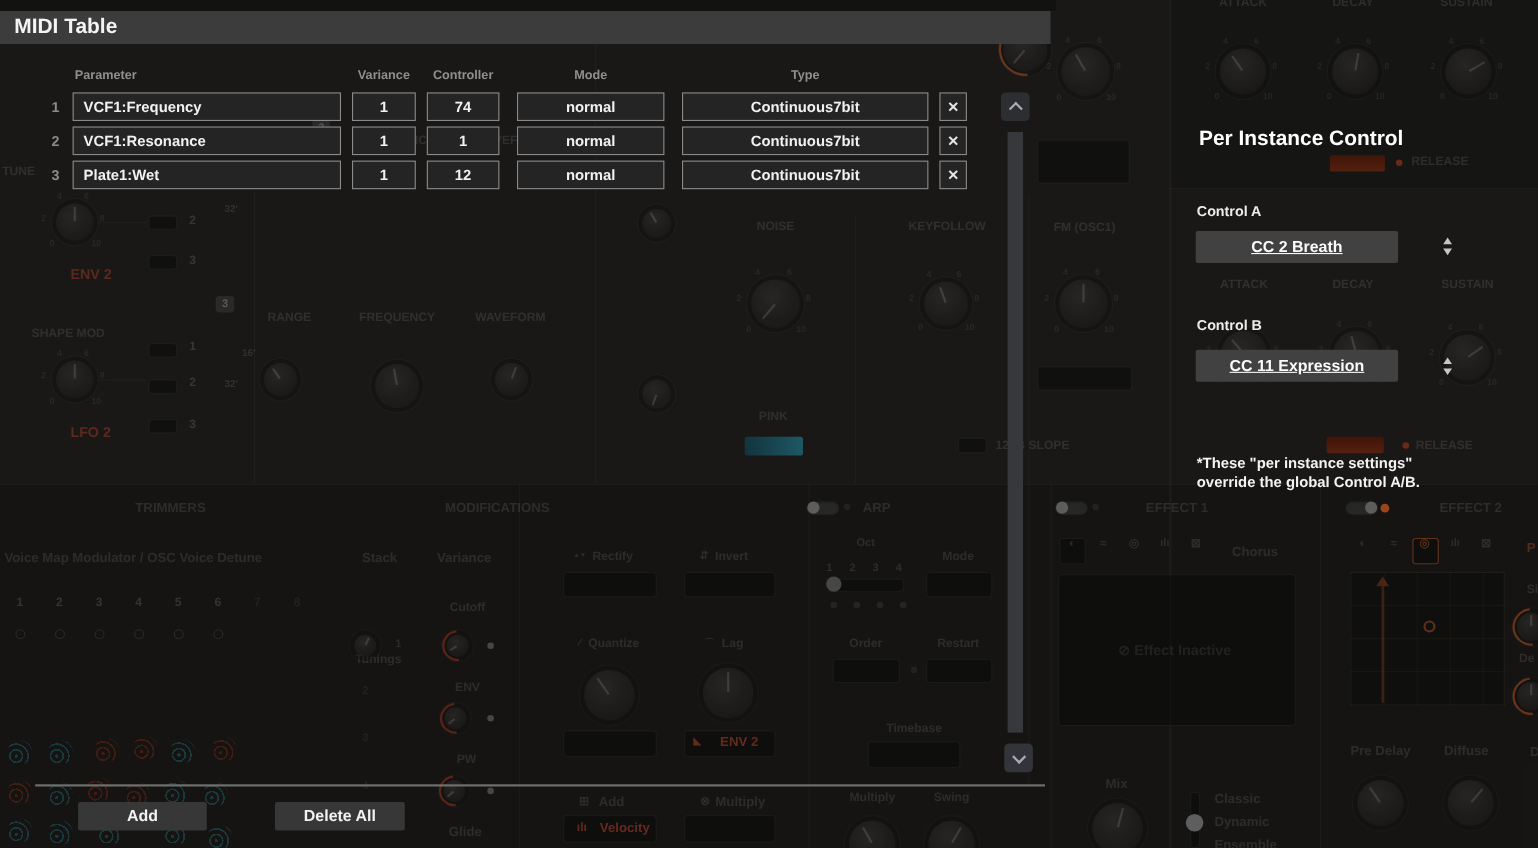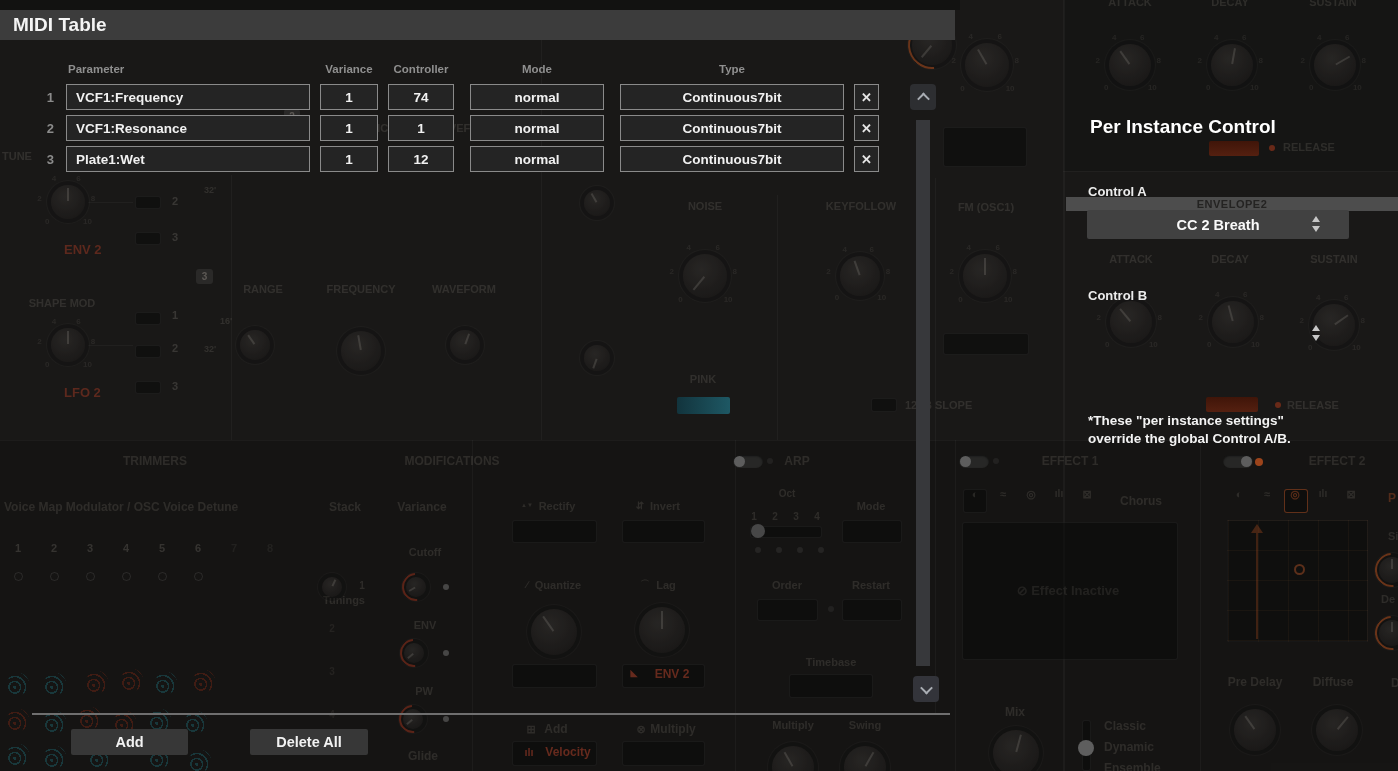--- a/index.html
+++ b/index.html
@@ -62,22 +62,22 @@
   .obtn { position:absolute; top:729px; height:26px; background:#373737; color:#f2f2f2; font-size:14.5px; font-weight:600;
           display:flex; align-items:center; justify-content:center; border-radius:2px; }
   #btn-add { left:71px; width:117px; }
   #btn-del { left:250px; width:118px; }
 
   
   .pic-title { position:absolute; left:1090px; top:116px; font-size:19px; font-weight:600; color:#ffffff; }
   .ctrl-label { position:absolute; left:1088px; font-size:13px; font-weight:700; color:#ececec; }
   .env-band { position:absolute; left:1066px; top:197px; width:332px; height:14px; background:#4d4d4d;
               text-align:center; line-height:14px; font-size:11px; font-weight:700; letter-spacing:.5px; color:#242322; }
-  .pic-dd { position:absolute; left:1087px; width:262px; height:29px; background:#414141; border-radius:2px;
-            color:#fafafa; font-size:14.5px; font-weight:600; display:flex; align-items:center; justify-content:center; }
+  .pic-dd { position:absolute; left:1087px; width:184px; height:29px; background:#414141; border-radius:2px;
+            color:#fafafa; font-size:14.5px; font-weight:600; display:flex; align-items:center; justify-content:center;text-decoration:underline; }
   .stepper { position:absolute; left:1308px; width:16px; height:26px; display:flex; flex-direction:column;
              align-items:center; justify-content:center; gap:4px; }
   .tri-up { width:0; height:0; border-left:4.5px solid transparent; border-right:4.5px solid transparent; border-bottom:6px solid #c6c6c6; }
   .tri-dn { width:0; height:0; border-left:4.5px solid transparent; border-right:4.5px solid transparent; border-top:6px solid #c6c6c6; }
   .pic-note { position:absolute; left:1088px; font-size:13.5px; font-weight:700; color:#f3f3f3; white-space:nowrap; }
 </style>
 </head>
 <body>
 
 <div id="stage">
@@ -570,27 +570,27 @@
     <div class="sc-btn" style="left:913px;top:676px;background:#33343a">
       <div class="chev dn"></div>
     </div>
 
     <div class="sepline"></div>
     <div class="obtn" id="btn-add">Add</div>
     <div class="obtn" id="btn-del">Delete All</div>
 
     <div class="pic-title">Per Instance Control</div>
     <div class="ctrl-label" style="top:184px">Control A</div>
-    <div class="env-band">ENVELOPE2</div>
     <div class="pic-dd" style="top:210px">CC 2 Breath</div>
     <div class="stepper" style="top:211px">
       <div class="tri-up"></div>
       <div class="tri-dn"></div>
     </div>
     <div class="ctrl-label" style="top:288px">Control B</div>
+    <div class="pic-dd" style="top:318px">CC 11 Expression</div>
     <div class="stepper" style="top:320px">
       <div class="tri-up"></div>
       <div class="tri-dn"></div>
     </div>
     <div class="pic-note" style="top:413px">*These "per instance settings"</div>
     <div class="pic-note" style="top:431px">override the global Control A/B.</div>
   </div>
 </div>
 
 </body></html>

